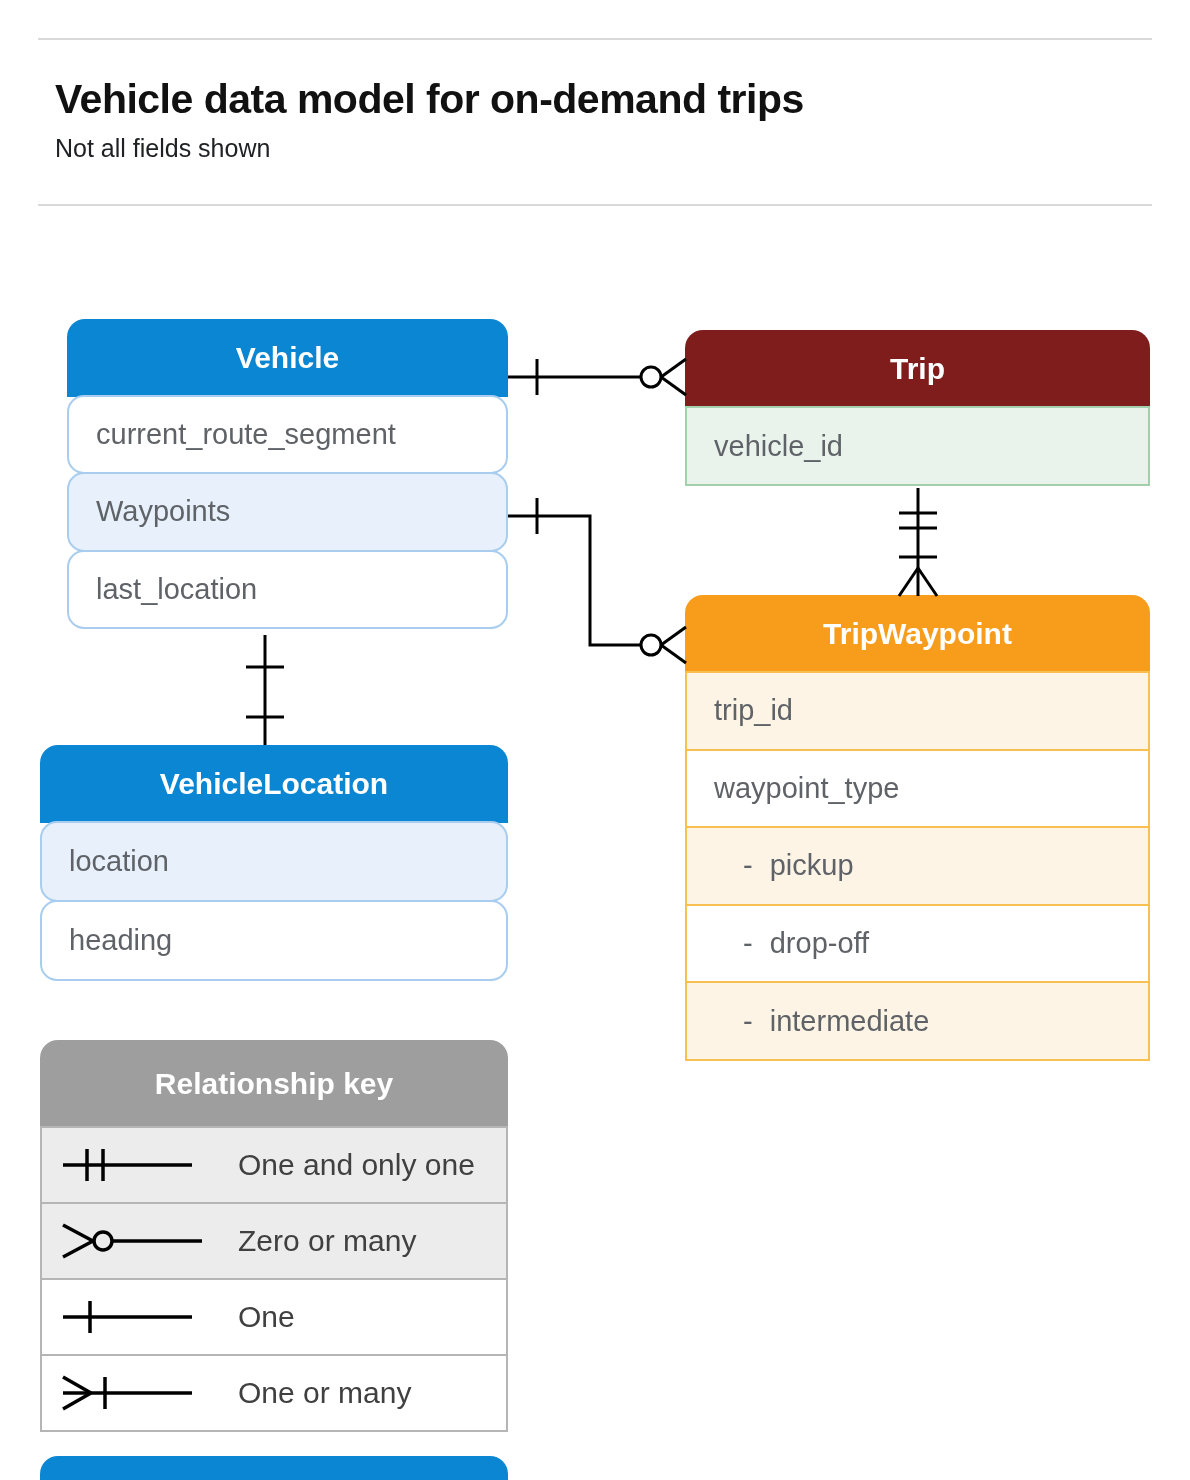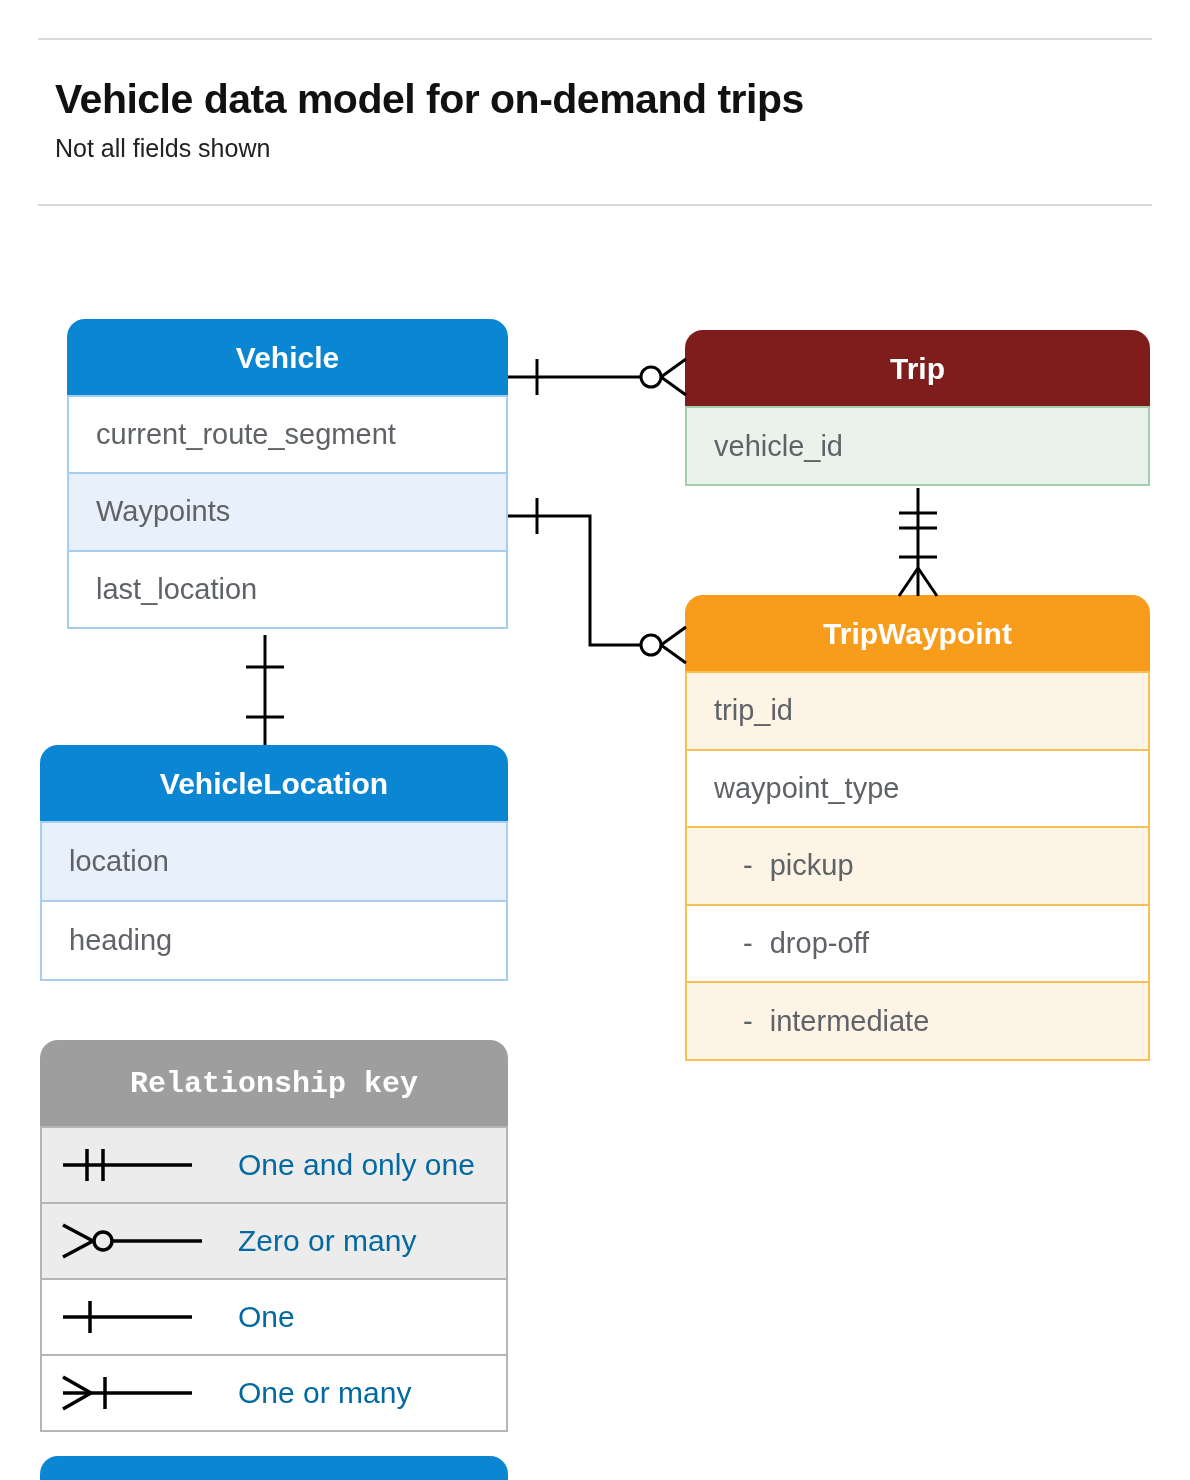--- a/index.html
+++ b/index.html
@@ -65,54 +65,54 @@
     font-size: 29px;
     color: #5f6368;
     background: #ffffff;
     border: 2px solid #cccccc;
     margin-top: -2px;
   }
   .entity-row:first-of-type { margin-top: 0; }
 
   
   .blue .entity-header { background: #0b86d2; }
-  .blue .entity-row { border-color: #a9cdee; height: 79.3px; }
+  .blue .entity-row { border-color: #a9cdee; height: 79.3px; border-radius: 17px; }
   .blue .entity-row.tint { background: #e8f1fb; }
   #vehicle-location .entity-row { height: 81px; }
 
   
   .green .entity-header { background: #7f1d1d; }
   .green .entity-row { border-color: #a3cfad; height: 80px; }
   .green .entity-row.tint { background: #e9f3ec; }
 
   
   .orange .entity-header { background: #f89c1b; }
   .orange .entity-row { border-color: #f8c053; height: 79.6px; }
   .orange .entity-row.tint { background: #fdf4e5; }
   .entity-row.indent { padding-left: 56px; word-spacing: 9px; }
 
   
   .legend { position: absolute; left: 40px; top: 1040px; width: 468px; }
-  .legend .entity-header { background: #9e9e9e; height: 88px; font-family: Liberation Mono, monospace; }
+  .legend .entity-header { background: #9e9e9e; height: 88px; }
   .legend-row {
     display: flex;
     align-items: center;
     height: 78px;
     background: #ffffff;
     border: 2px solid #b5b5b5;
     margin-top: -2px;
     padding-left: 18px;
   }
   .legend-row:first-of-type { margin-top: 0; }
   .legend-row.tint { background: #ececec; }
   .legend-symbol { width: 150px; height: 44px; flex: 0 0 150px; }
   .legend-label {
     margin-left: 28px;
     font-size: 30px;
-    color: #0369a1;
+    color: #404040;
     white-space: nowrap;
   }
 
   svg.connectors {
     position: absolute;
     left: 0; top: 0;
     width: 1190px; height: 1480px;
     pointer-events: none;
     z-index: 5;
   }

